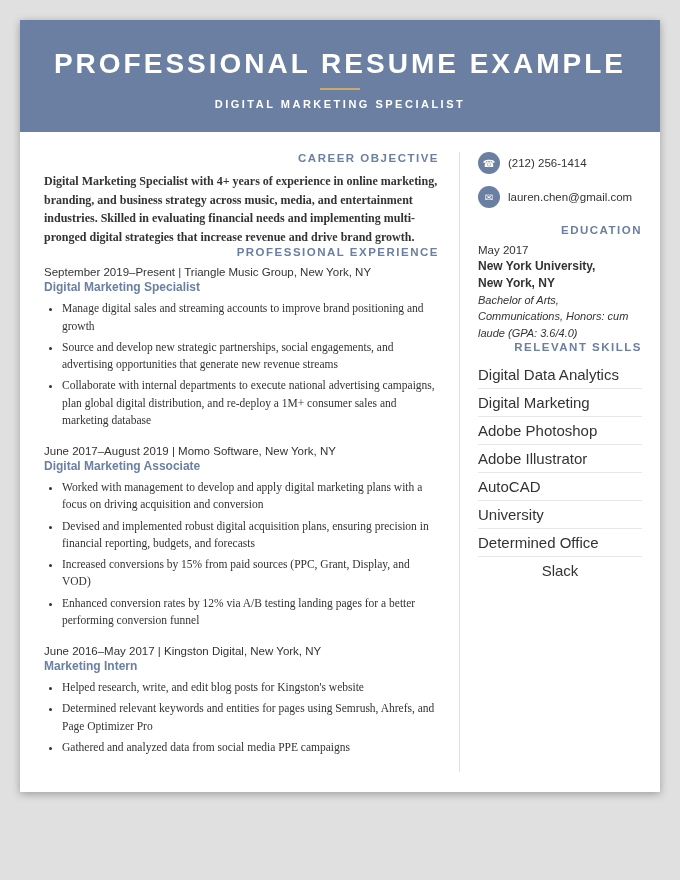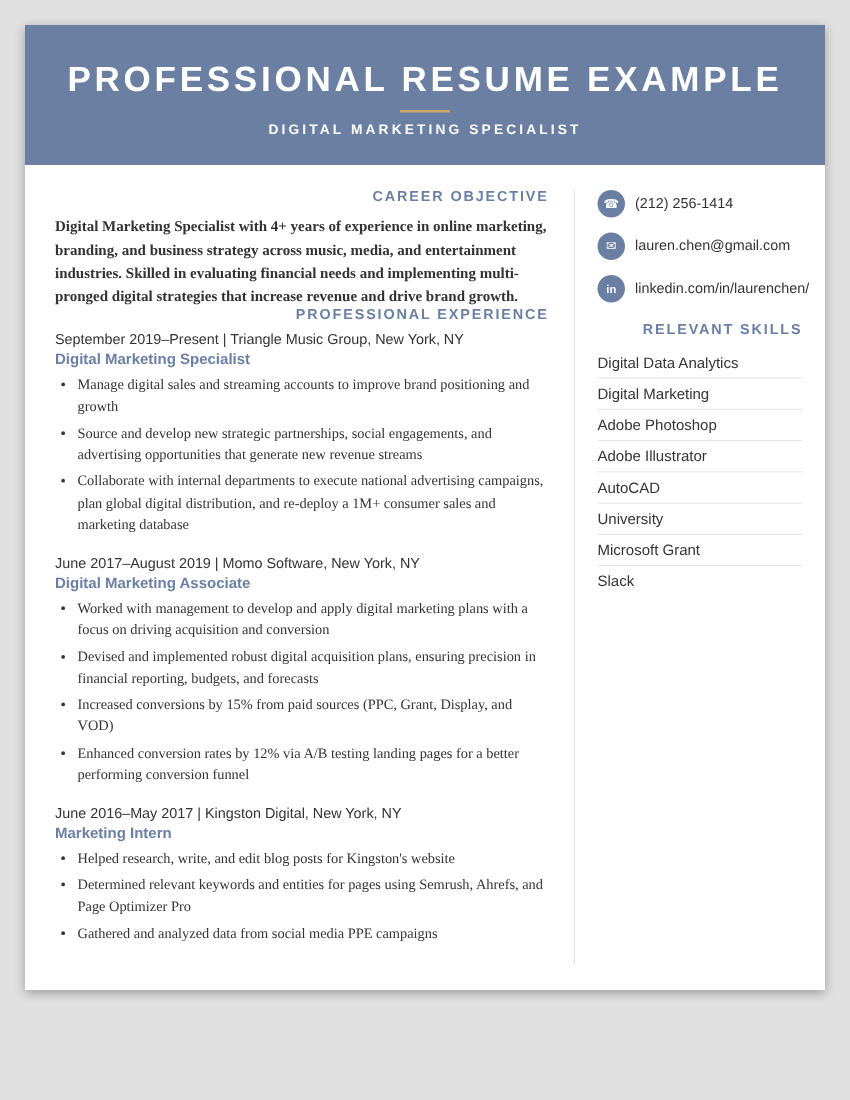--- a/index.html
+++ b/index.html
@@ -147,26 +147,26 @@
     .edu-details {
       font-family: Arial, Helvetica, sans-serif;
       font-size: 11px;
       color: #333;
       font-style: italic;
       line-height: 1.5;
     }
     
     .skill-item {
       font-family: Arial, Helvetica, sans-serif;
-      font-size: 12px;
+      font-size: 15px;
       color: #333;
       padding: 5px 0;
       border-bottom: 1px solid #e8e8e8;
     }
-    .skill-item:last-child { border-bottom: none; }
+    .skill-item:last-child { border-bottom: none; text-align: center; }
   </style>
 </head>
 <body>
 
 <div class="resume-wrapper">
 
   <div class="resume-header">
     <div class="main-title">PROFESSIONAL RESUME EXAMPLE</div>
     <div class="divider-line"></div>
     <div class="subtitle">DIGITAL MARKETING SPECIALIST</div>
@@ -221,33 +221,36 @@
 
       <div style="margin-bottom: 16px; margin-top: 0;">
         <div class="contact-item">
           <div class="contact-icon">☎</div>
           <span>(212) 256-1414</span>
         </div>
         <div class="contact-item">
           <div class="contact-icon">✉</div>
           <span>lauren.chen@gmail.com</span>
         </div>
-        <div class="contact-item">
-          <div class="contact-icon" style="font-weight:bold; font-family: Arial; font-size:9px;">in</div>
-          <span>linkedin.com/in/laurenchen/</span>
-        </div>
-      </div>
-
+      </div>
+
+      <div>
+        <div class="section-title">EDUCATION</div>
+        <div class="edu-date">May 2017</div>
+        <div class="edu-school">New York University,</div>
+        <div class="edu-school">New York, NY</div>
+        <div class="edu-details">Bachelor of Arts, Communications, Honors: cum laude (GPA: 3.6/4.0)</div>
+      </div>
 
       <div>
         <div class="section-title">RELEVANT SKILLS</div>
         <div class="skill-item">Digital Data Analytics</div>
         <div class="skill-item">Digital Marketing</div>
         <div class="skill-item">Adobe Photoshop</div>
         <div class="skill-item">Adobe Illustrator</div>
         <div class="skill-item">AutoCAD</div>
         <div class="skill-item">University</div>
-        <div class="skill-item">Microsoft Grant</div>
+        <div class="skill-item">Determined Office</div>
         <div class="skill-item">Slack</div>
       </div>
     </div>
   </div>
 </div>
 
 </body></html>

